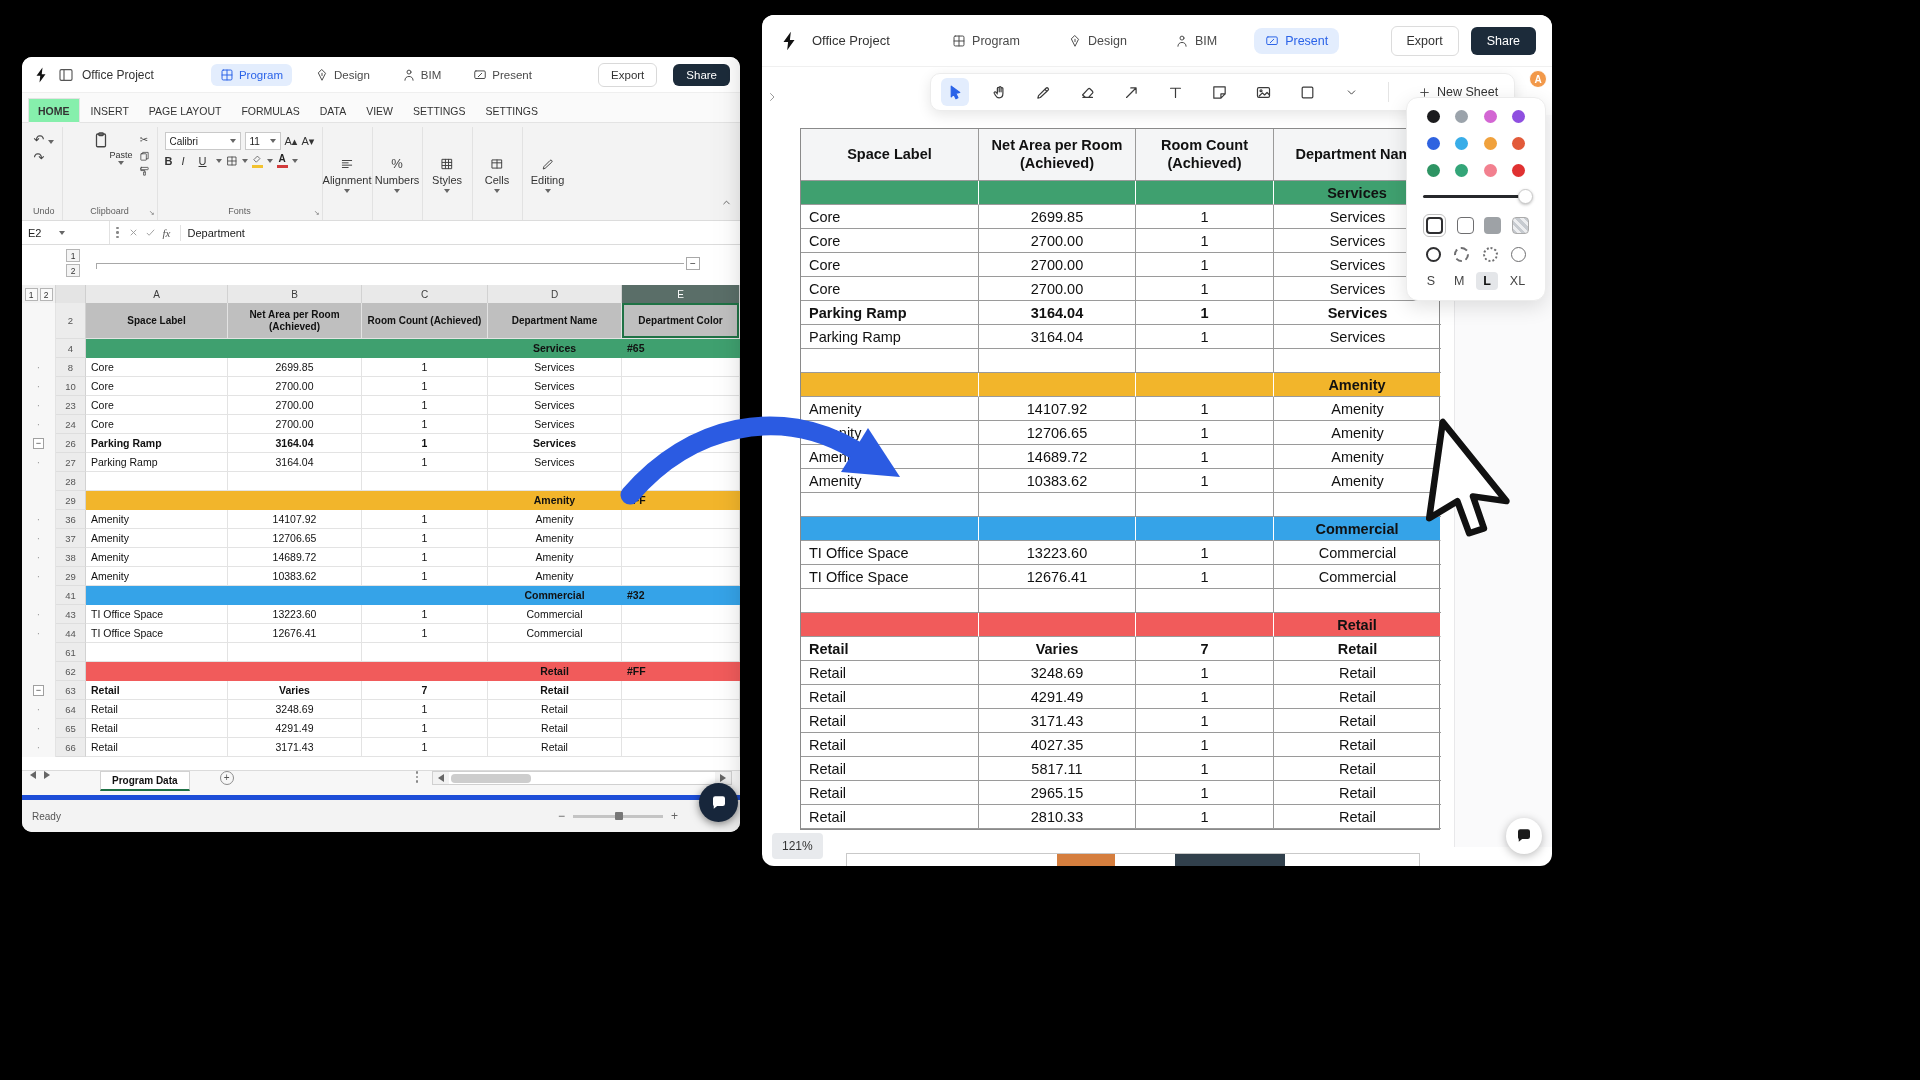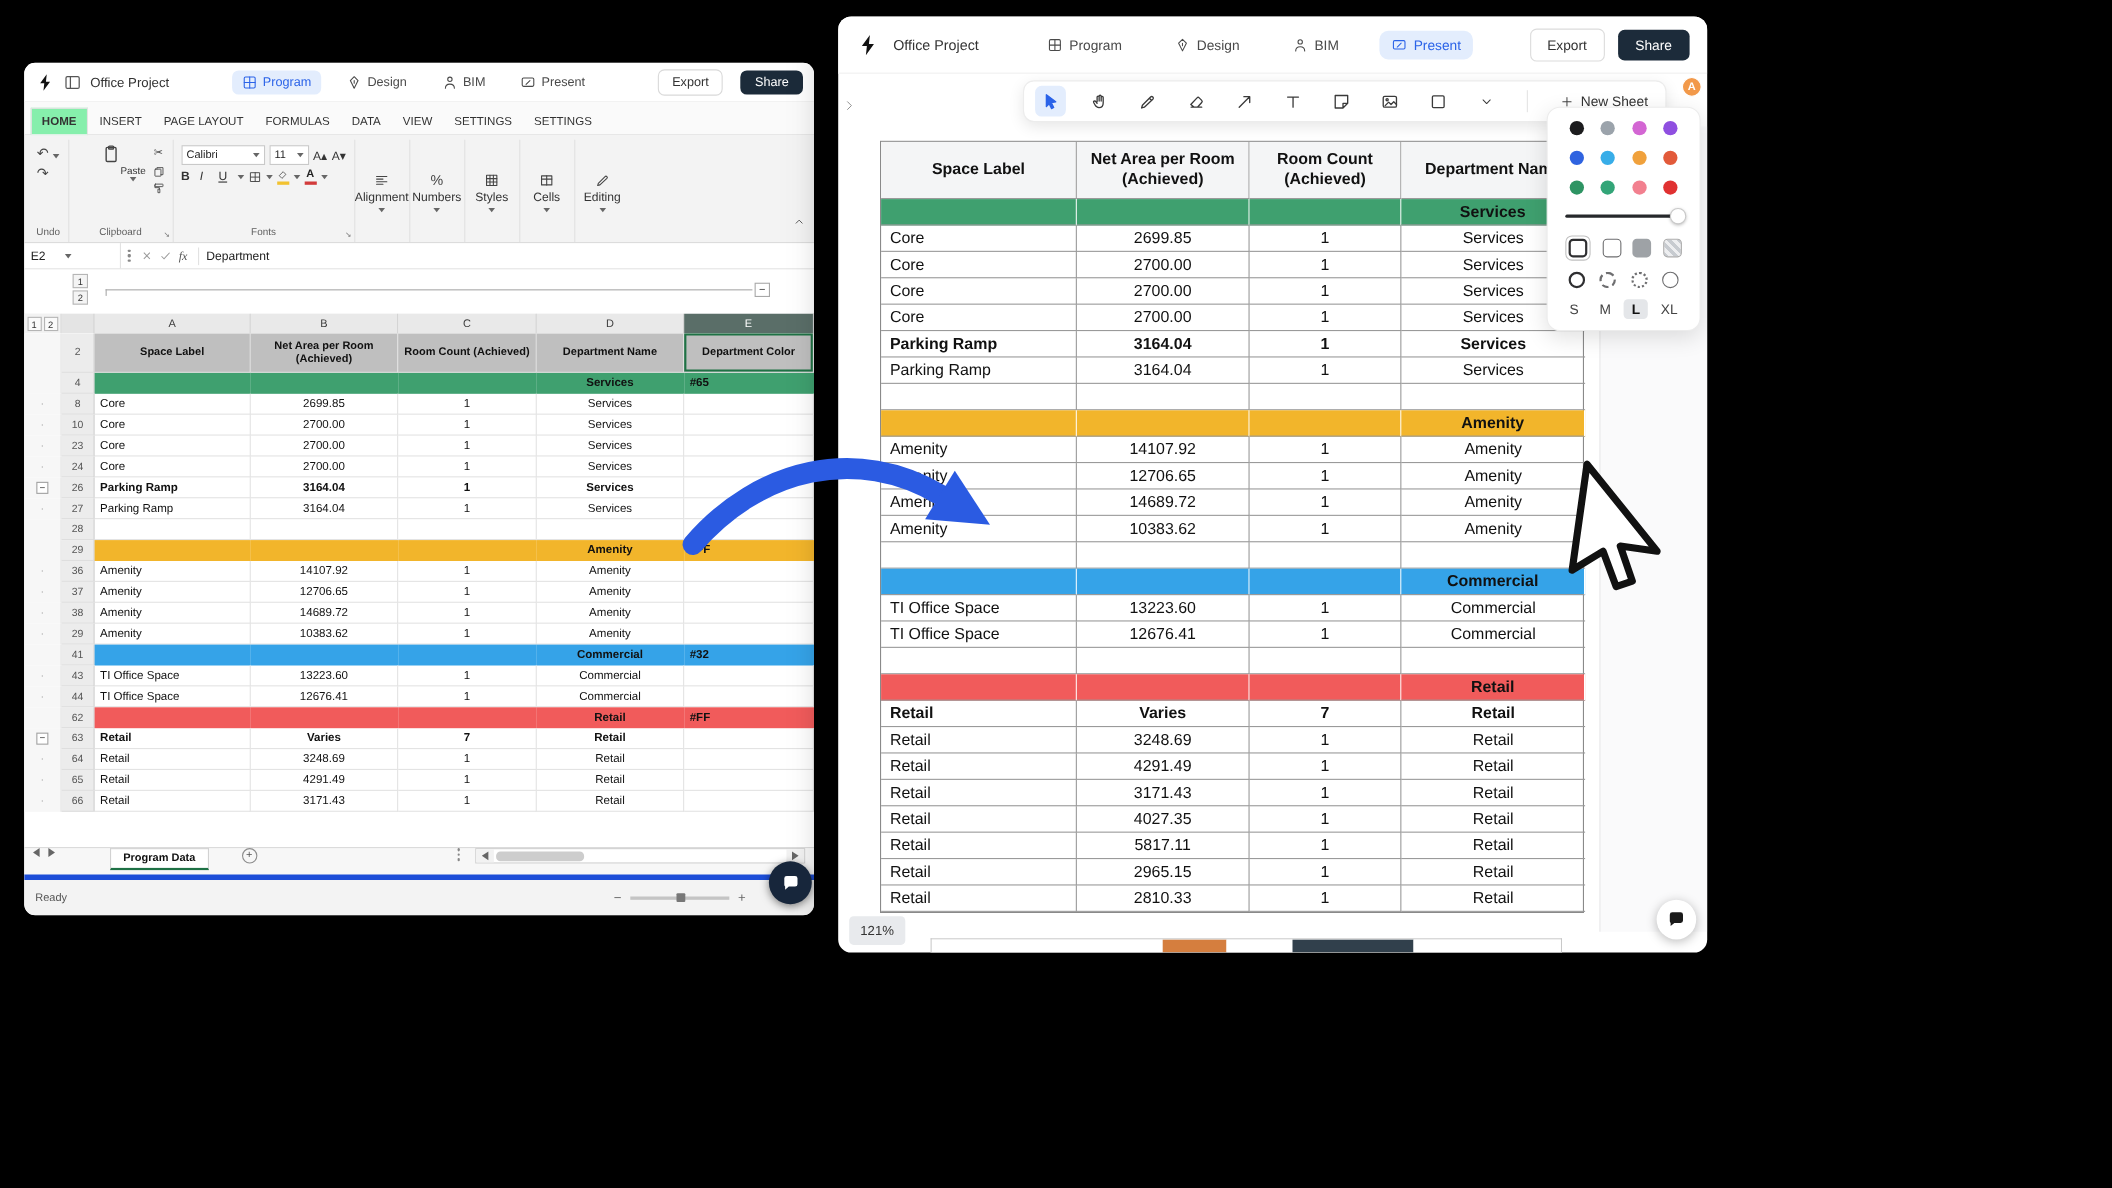--- a/index.html
+++ b/index.html
@@ -619,20 +619,29 @@
         </div>
         <div class="xl-rownum">44</div>
         <div class="xl-cell cA left">TI Office Space</div>
         <div class="xl-cell cB">12676.41</div>
         <div class="xl-cell cC">1</div>
         <div class="xl-cell cD">Commercial</div>
         <div class="xl-cell cE"></div>
       </div>
       <div class="xl-row">
         <div class="xl-gutter"></div>
+        <div class="xl-rownum">61</div>
+        <div class="xl-cell cA left"></div>
+        <div class="xl-cell cB"></div>
+        <div class="xl-cell cC"></div>
+        <div class="xl-cell cD"></div>
+        <div class="xl-cell cE"></div>
+      </div>
+      <div class="xl-row">
+        <div class="xl-gutter"></div>
         <div class="xl-rownum">62</div>
         <div class="xl-cell cA left band" style="background: rgb(241, 91, 91);"></div>
         <div class="xl-cell cB band" style="background: rgb(241, 91, 91);"></div>
         <div class="xl-cell cC band" style="background: rgb(241, 91, 91);"></div>
         <div class="xl-cell cD band" style="background: rgb(241, 91, 91);">Retail</div>
         <div class="xl-cell cE band code" style="background: rgb(241, 91, 91);">#FF</div>
       </div>
       <div class="xl-row bold">
         <div class="xl-gutter">
           <div class="outl-minus">−</div>

